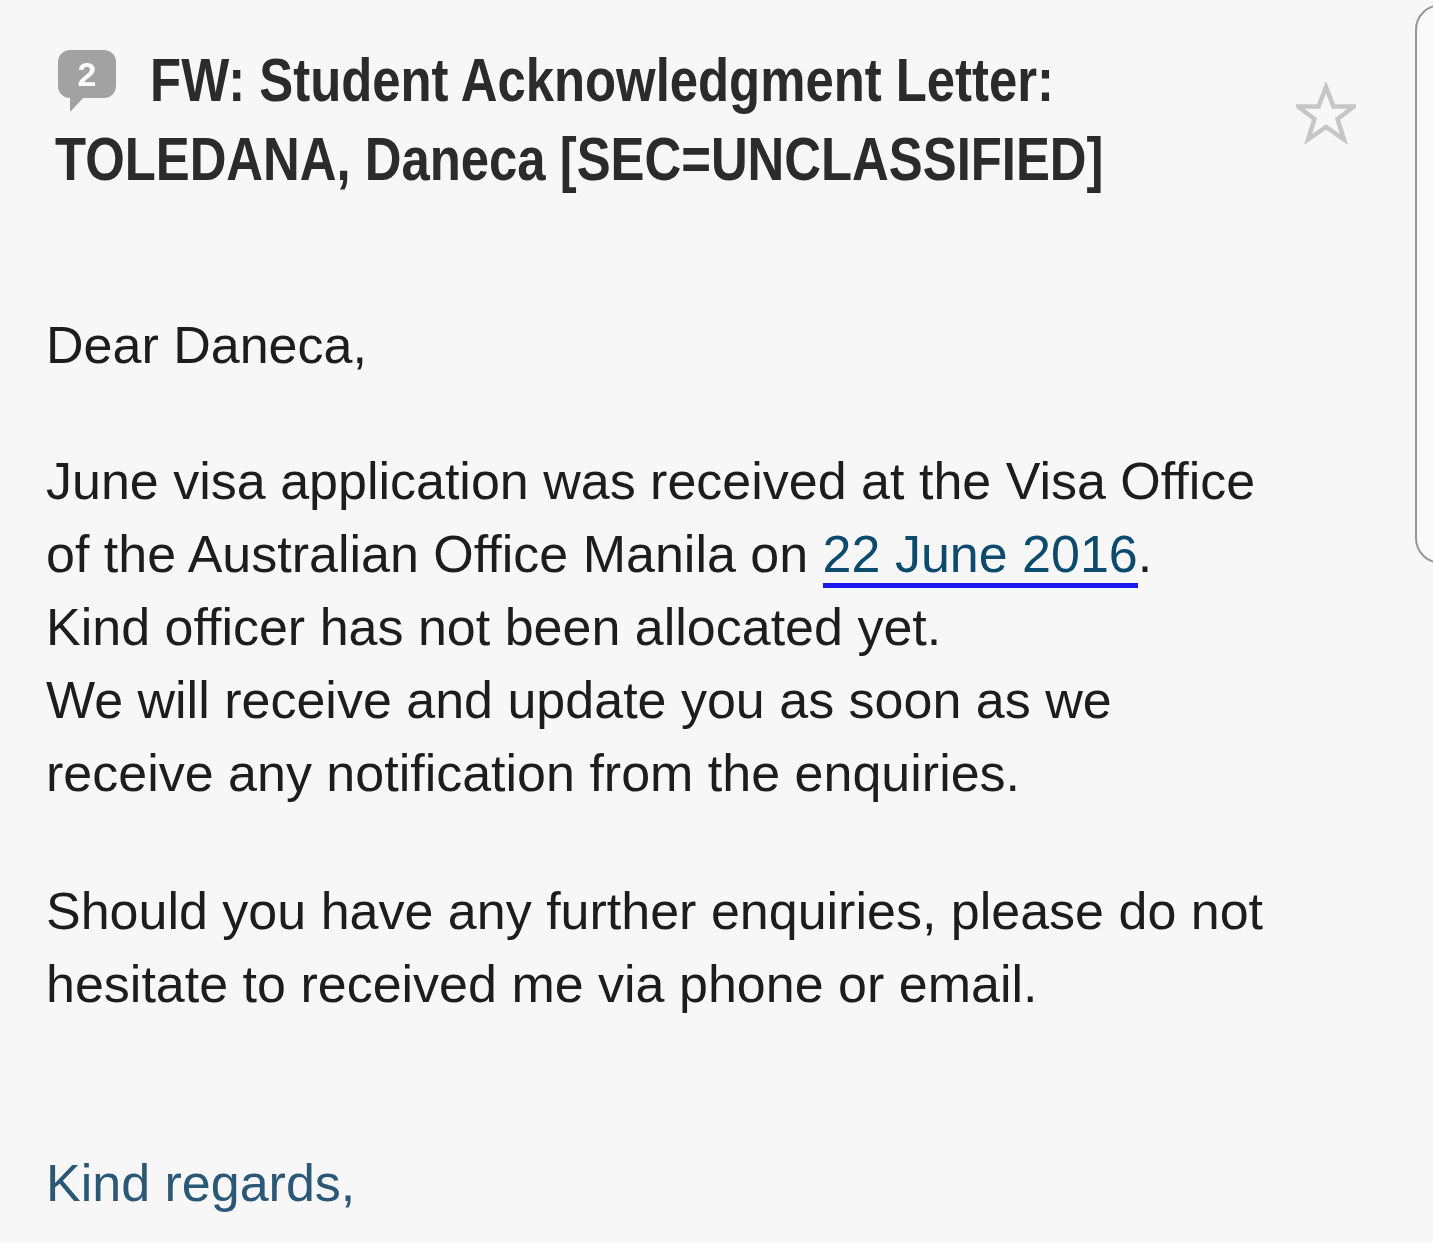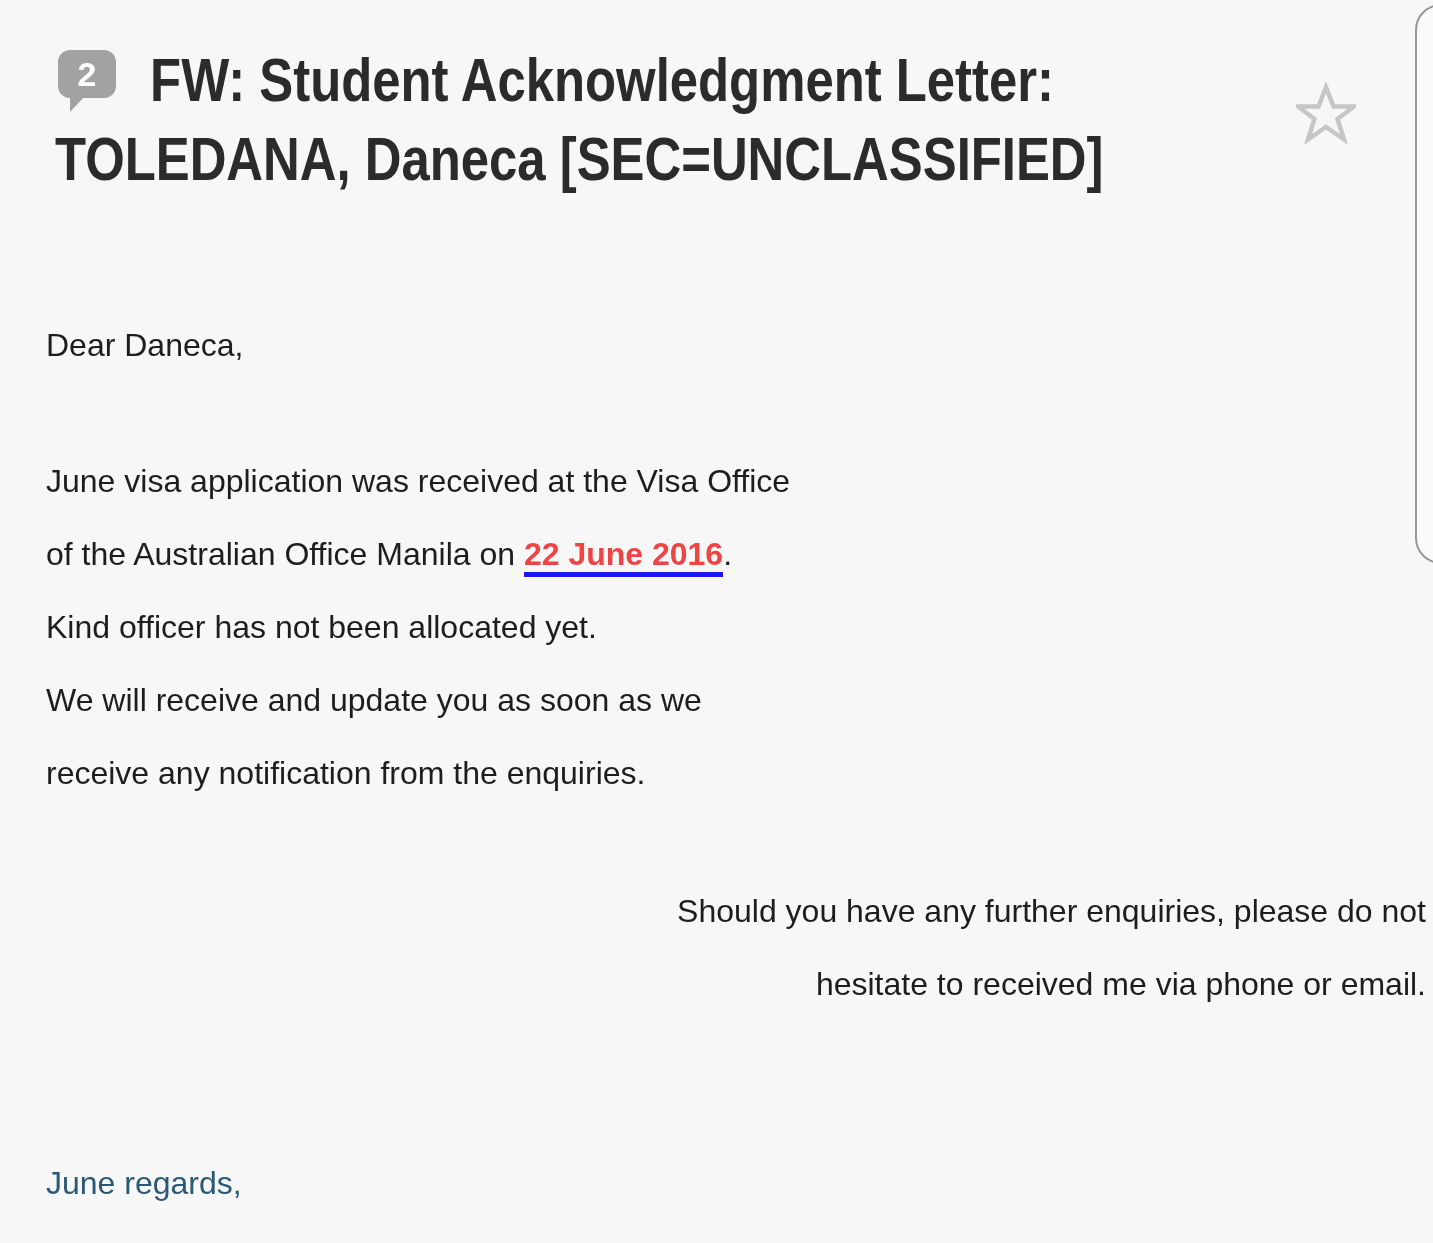--- a/index.html
+++ b/index.html
@@ -64,33 +64,33 @@
     background:#fafafa;
     border:2px solid #979797;
     border-radius:27px;
   }
 
   
   .mailbody {
     position:absolute;
     left:46px; top:198px;
     width:1380px;
-    font-size:32px;
+    font-size:52px;
     line-height:73px;
     color:#1d1d1d;
   }
   .mailbody p { white-space:nowrap; }
   .greeting { margin-top:111px; }
   .para-main { margin-top:63px; }
-  .para-contact { margin-top:65px;text-align:right; }
+  .para-contact { margin-top:65px; }
   .signoff { margin-top:126px; color:#2b5877; }
 
   .date-link {
-    color:#ef4444;
-    font-weight:bold;
+    color:#0c4a6e;
+    font-weight:normal;
     text-decoration:none;
     border-bottom:5px solid #1a1af0;
     cursor:pointer;
   }
 </style>
 </head>
 <body>
 
 <div class="badge">
   <span>2</span>
@@ -116,16 +116,16 @@
     <span>Kind officer has not been allocated yet.</span><br>
     <span>We will receive and update you as soon as we</span><br>
     <span>receive any notification from the enquiries.</span>
   </p>
 
   <p class="para-contact">
     <span>Should you have any further enquiries, please do not</span><br>
     <span>hesitate to received me via phone or email.</span>
   </p>
 
-  <p class="signoff">June regards,</p>
+  <p class="signoff">Kind regards,</p>
 </div>
 
 <div class="scroll-thumb"></div>
 
 </body></html>

